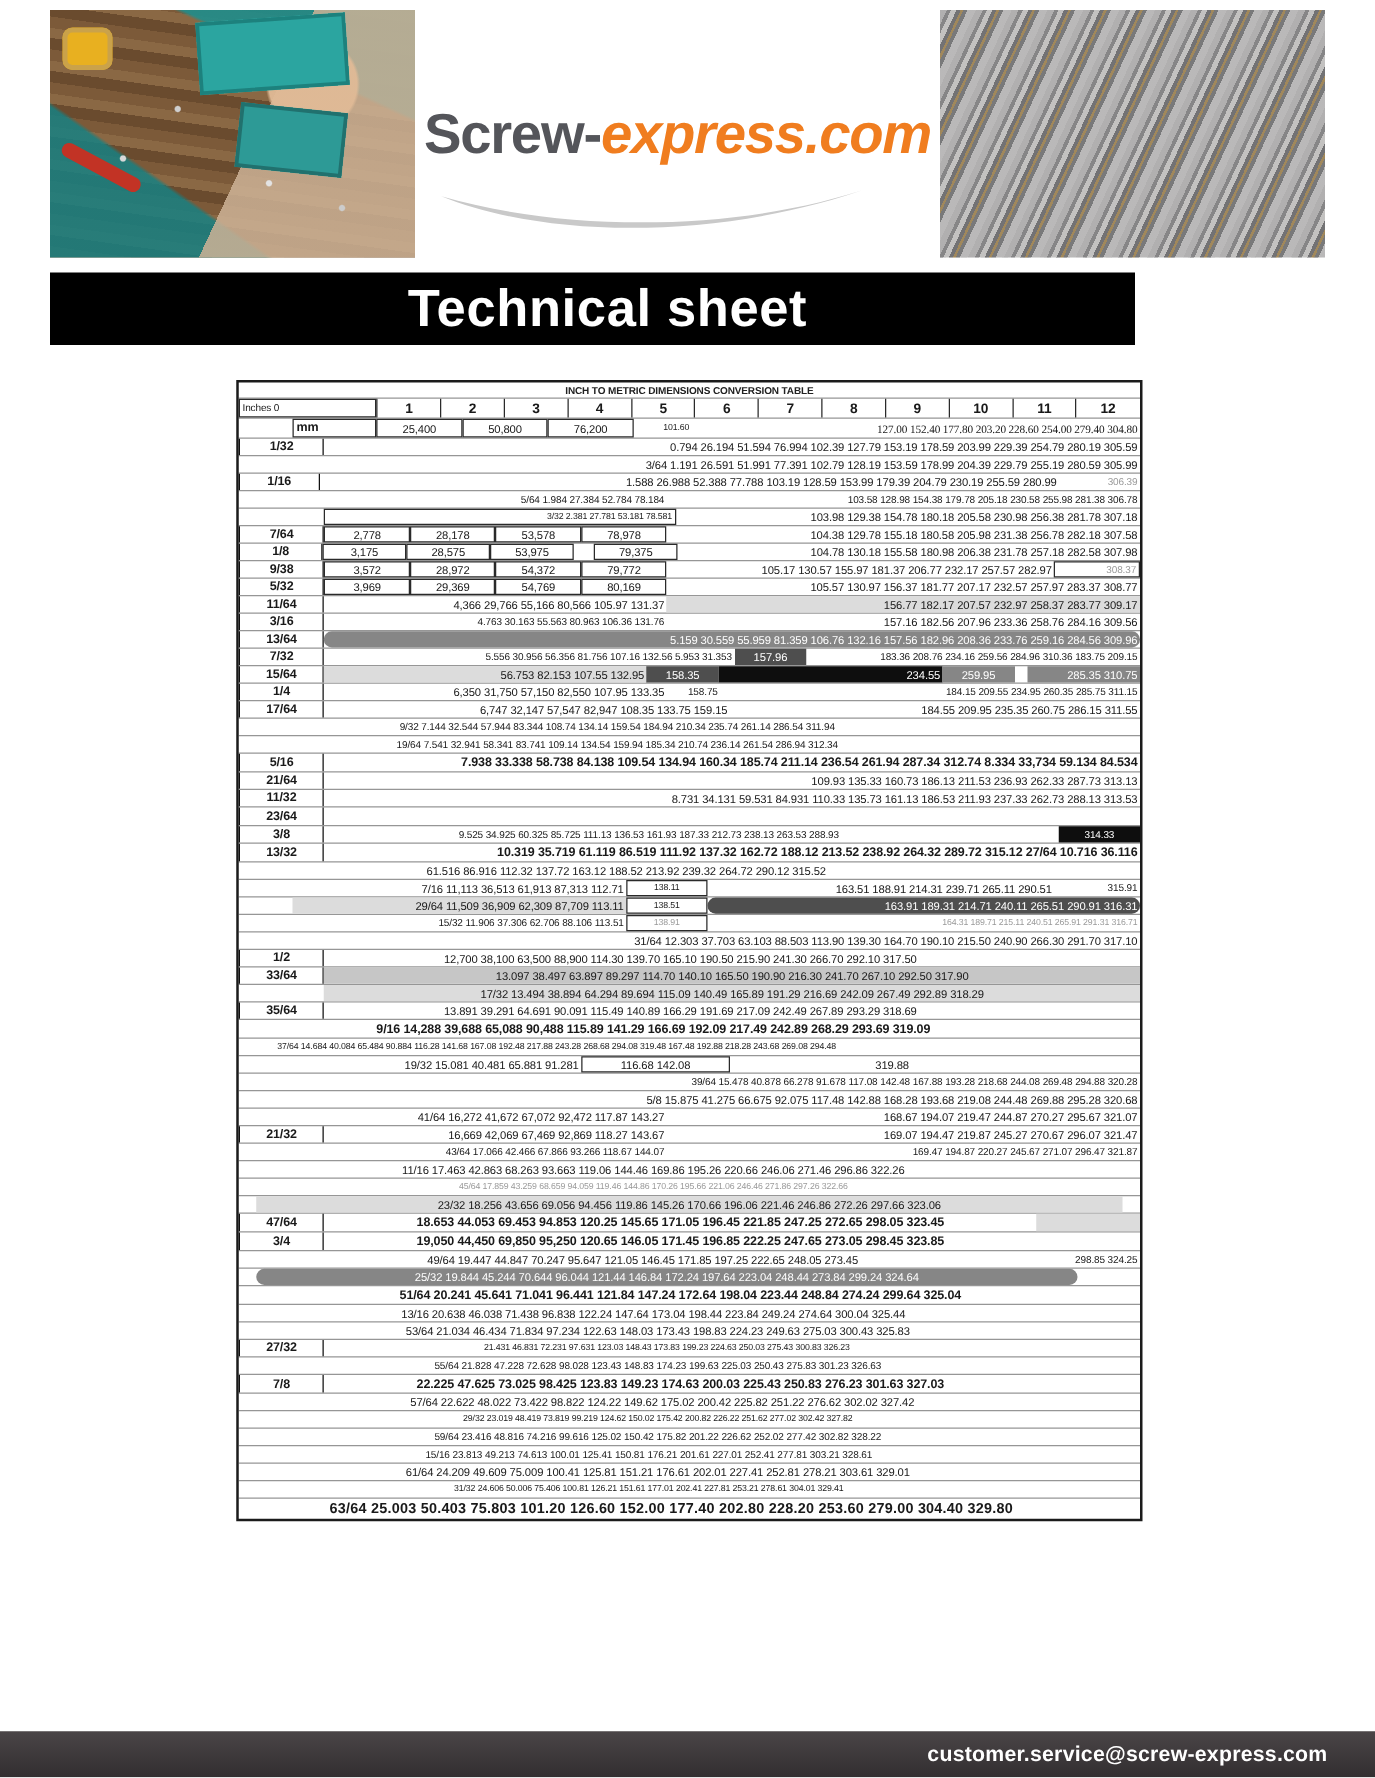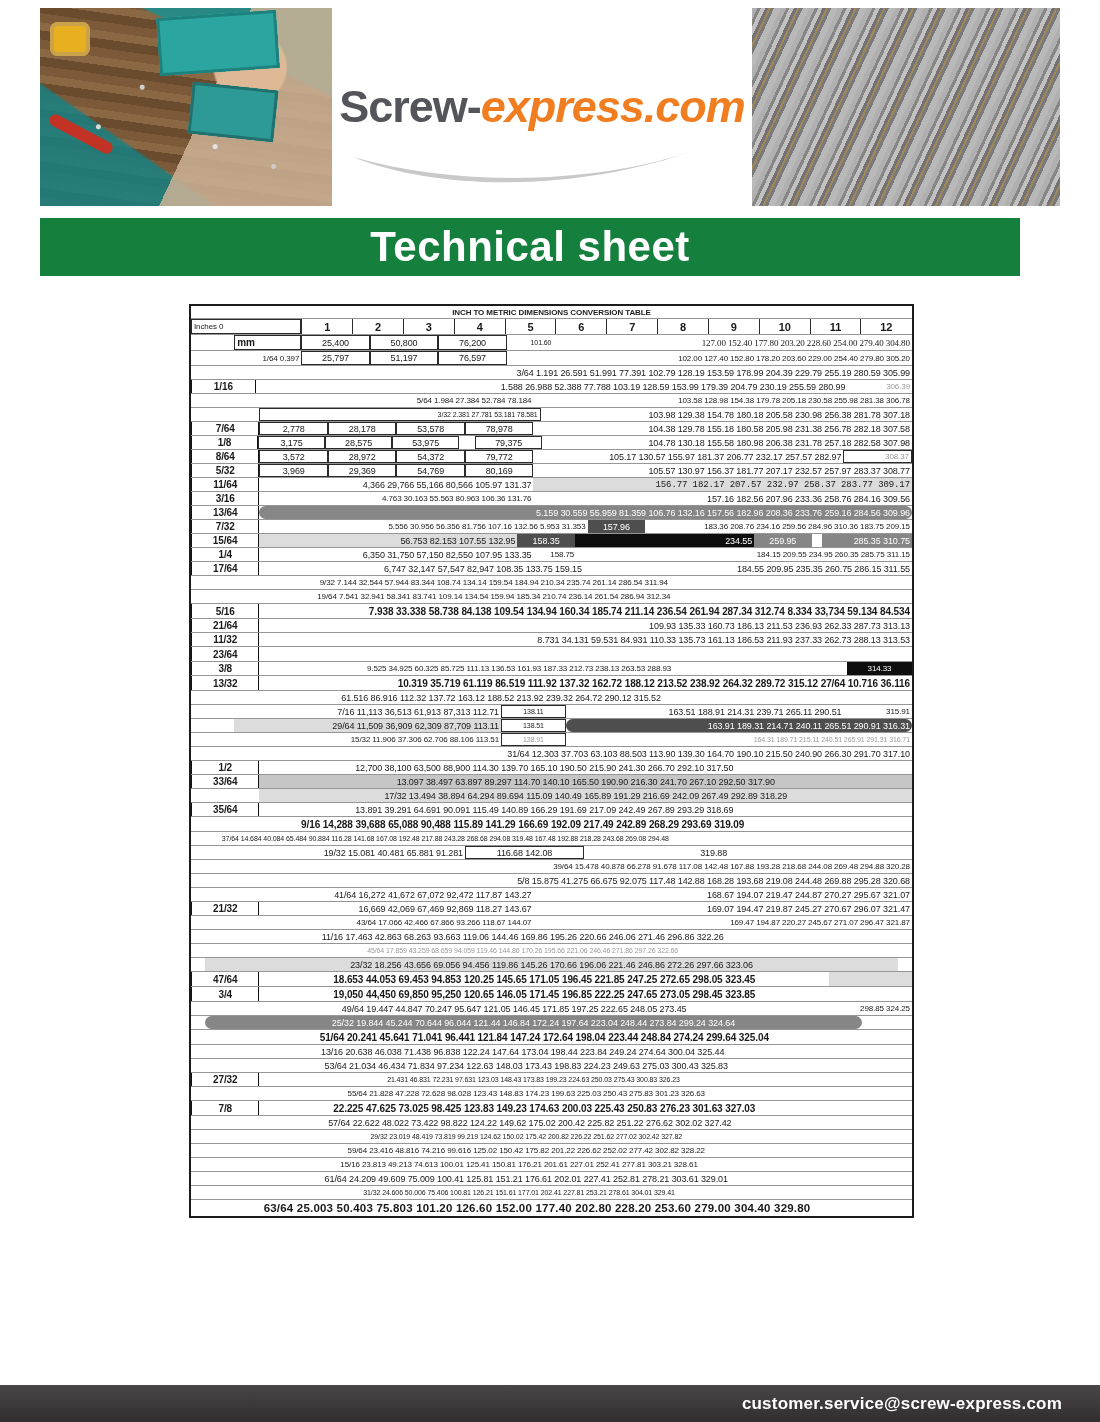--- a/index.html
+++ b/index.html
@@ -33,22 +33,22 @@
       linear-gradient(rgba(60,55,50,.25), rgba(60,55,50,.25)),
       repeating-linear-gradient(115deg,#d8d8da 0 5px,#9fa0a3 5px 8px,#f0f0f0 8px 12px,
         #85868a 12px 15px,#c2a36a 15px 17px,#8d8f92 17px 20px,#e4e4e6 20px 26px),
       repeating-linear-gradient(25deg, rgba(0,0,0,.18) 0 2px, rgba(255,255,255,.12) 2px 7px);}
   .logo-wrap{flex:1;position:relative;display:flex;align-items:center;justify-content:center;background:#fff;}
   .logo{position:relative;font-size:45px;font-weight:bold;letter-spacing:-1px;white-space:nowrap;}
   .logo .dark{color:#54555A;}
   .logo .orange{color:#F07D1F;font-style:italic;}
   .swoosh{position:absolute;left:8px;top:58px;}
   
-  .banner{position:absolute;left:40px;top:218px;width:980px;height:58px;background:#15803d;
-          display:flex;align-items:center;justify-content:center;}
+  .banner{position:absolute;left:40px;top:218px;width:844px;height:58px;background:#000000;
+          display:flex;align-items:center;justify-content:center;padding-left:24px;}
   .banner span{color:#fff;font-size:42px;font-weight:bold;letter-spacing:.5px;}
   
   .tablewrap{position:absolute;left:189px;top:304px;width:721px;border:2px solid #1b1b1b;background:#fff;}
   .trow{display:flex;height:14px;border-bottom:1px solid rgba(45,45,45,.5);box-sizing:border-box;}
   .trow:last-child{border-bottom:none;}
   .seg{display:flex;align-items:center;overflow:hidden;white-space:nowrap;font-size:9px;color:#191919;
        letter-spacing:-0.1px;padding:0 2px;box-sizing:border-box;height:100%;}
   .sm{font-size:8px;} .xs{font-size:7px;} .lg{font-size:10px;font-weight:600;}
   .xl{font-size:11.5px;font-weight:600;letter-spacing:.2px;}
   .ttl{font-weight:bold;color:#222;}
@@ -119,26 +119,23 @@
         </div>
         <div class="trow" style="height: 16px;">
           <div class="seg" style="width: 6%; justify-content: flex-start;"></div>
           <div class="seg box lg" style="width: 9.3%; justify-content: flex-start;">mm</div>
           <div class="seg box" style="width: 9.5%; justify-content: center;">25,400</div>
           <div class="seg box" style="width: 9.5%; justify-content: center;">50,800</div>
           <div class="seg box" style="width: 9.5%; justify-content: center;">76,200</div>
           <div class="seg xs" style="width: 9.5%; justify-content: center;">101.60</div>
           <div class="seg" style="width: 46.7%; justify-content: flex-end; font-family: Liberation Serif, serif;">127.00 152.40 177.80 203.20 228.60 254.00 279.40 304.80</div>
         </div>
-        <div class="trow" style="height: 15px;">
-          <div class="seg sm" style="width: 15.3%; justify-content: flex-end;">1/64 0.397</div>
-          <div class="seg box" style="width: 9.5%; justify-content: center;">25,797</div>
-          <div class="seg box" style="width: 9.5%; justify-content: center;">51,197</div>
-          <div class="seg box" style="width: 9.5%; justify-content: center;">76,597</div>
-          <div class="seg sm" style="width: 56.2%; justify-content: flex-end;">102.00 127.40 152.80 178.20 203.60 229.00 254.40 279.80 305.20</div>
+        <div class="trow">
+          <div class="seg lbl" style="width: 9.5%; justify-content: center;">1/32</div>
+          <div class="seg" style="width: 90.5%; justify-content: flex-end;">0.794 26.194 51.594 76.994 102.39 127.79 153.19 178.59 203.99 229.39 254.79 280.19 305.59</div>
         </div>
         <div class="trow">
           <div class="seg" style="width: 9.5%; justify-content: flex-start;"></div>
           <div class="seg" style="width: 90.5%; justify-content: flex-end;">3/64 1.191 26.591 51.991 77.391 102.79 128.19 153.59 178.99 204.39 229.79 255.19 280.59 305.99</div>
         </div>
         <div class="trow">
           <div class="seg lbl" style="width: 9.5%; justify-content: center;">1/16</div>
           <div class="seg" style="width: 81%; justify-content: flex-end; margin-left: 42px;">1.588 26.988 52.388 77.788 103.19 128.59 153.99 179.39 204.79 230.19 255.59 280.99</div>
           <div class="seg sm gtx" style="width: 9.5%; justify-content: flex-end;">306.39</div>
         </div>
@@ -162,40 +159,40 @@
         </div>
         <div class="trow">
           <div class="seg lbl" style="width: 9.5%; justify-content: center;">1/8</div>
           <div class="seg box" style="width: 9.5%; justify-content: center;">3,175</div>
           <div class="seg box" style="width: 9.5%; justify-content: center;">28,575</div>
           <div class="seg box" style="width: 9.5%; justify-content: center;">53,975</div>
           <div class="seg box" style="width: 9.5%; justify-content: center; margin-left: 16px;">79,375</div>
           <div class="seg" style="width: 52.5%; justify-content: flex-end;">104.78 130.18 155.58 180.98 206.38 231.78 257.18 282.58 307.98</div>
         </div>
         <div class="trow">
-          <div class="seg lbl" style="width: 9.5%; justify-content: center;">8/64</div>
+          <div class="seg lbl" style="width: 9.5%; justify-content: center;">9/38</div>
           <div class="seg box" style="width: 9.5%; justify-content: center;">3,572</div>
           <div class="seg box" style="width: 9.5%; justify-content: center;">28,972</div>
           <div class="seg box" style="width: 9.5%; justify-content: center;">54,372</div>
           <div class="seg box" style="width: 9.5%; justify-content: center;">79,772</div>
           <div class="seg" style="width: 43%; justify-content: flex-end;">105.17 130.57 155.97 181.37 206.77 232.17 257.57 282.97</div>
           <div class="seg sm gtx box" style="width: 9.5%; justify-content: flex-end;">308.37</div>
         </div>
         <div class="trow">
           <div class="seg lbl" style="width: 9.5%; justify-content: center;">5/32</div>
           <div class="seg box" style="width: 9.5%; justify-content: center;">3,969</div>
           <div class="seg box" style="width: 9.5%; justify-content: center;">29,369</div>
           <div class="seg box" style="width: 9.5%; justify-content: center;">54,769</div>
           <div class="seg box" style="width: 9.5%; justify-content: center;">80,169</div>
           <div class="seg" style="width: 52.5%; justify-content: flex-end;">105.57 130.97 156.37 181.77 207.17 232.57 257.97 283.37 308.77</div>
         </div>
         <div class="trow">
           <div class="seg lbl" style="width: 9.5%; justify-content: center;">11/64</div>
           <div class="seg" style="width: 38%; justify-content: flex-end;">4,366 29,766 55,166 80,566 105.97 131.37</div>
-          <div class="seg blt" style="width: 52.5%; justify-content: flex-end; font-family: Liberation Mono, monospace;">156.77 182.17 207.57 232.97 258.37 283.77 309.17</div>
+          <div class="seg blt" style="width: 52.5%; justify-content: flex-end;">156.77 182.17 207.57 232.97 258.37 283.77 309.17</div>
         </div>
         <div class="trow">
           <div class="seg lbl" style="width: 9.5%; justify-content: center;">3/16</div>
           <div class="seg sm" style="width: 38%; justify-content: flex-end;">4.763 30.163 55.563 80.963 106.36 131.76</div>
           <div class="seg" style="width: 52.5%; justify-content: flex-end;">157.16 182.56 207.96 233.36 258.76 284.16 309.56</div>
         </div>
         <div class="trow">
           <div class="seg lbl" style="width: 9.5%; justify-content: center;">13/64</div>
           <div class="seg bmd rnd" style="width: 90.5%; justify-content: flex-end;">5.159 30.559 55.959 81.359 106.76 132.16 157.56 182.96 208.36 233.76 259.16 284.56 309.96</div>
         </div>

